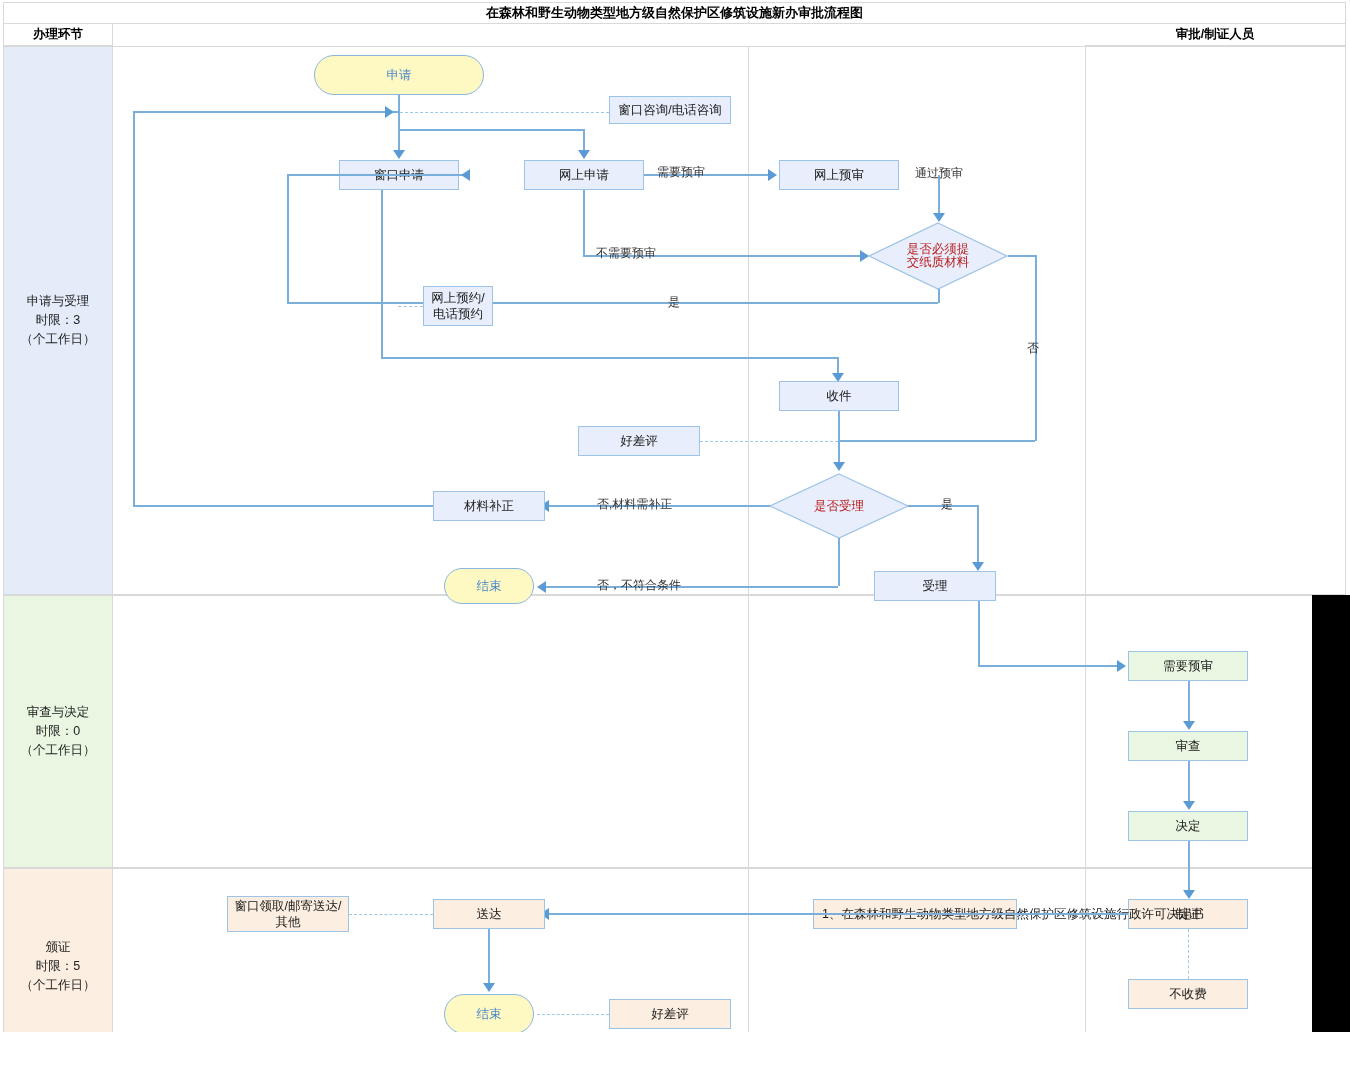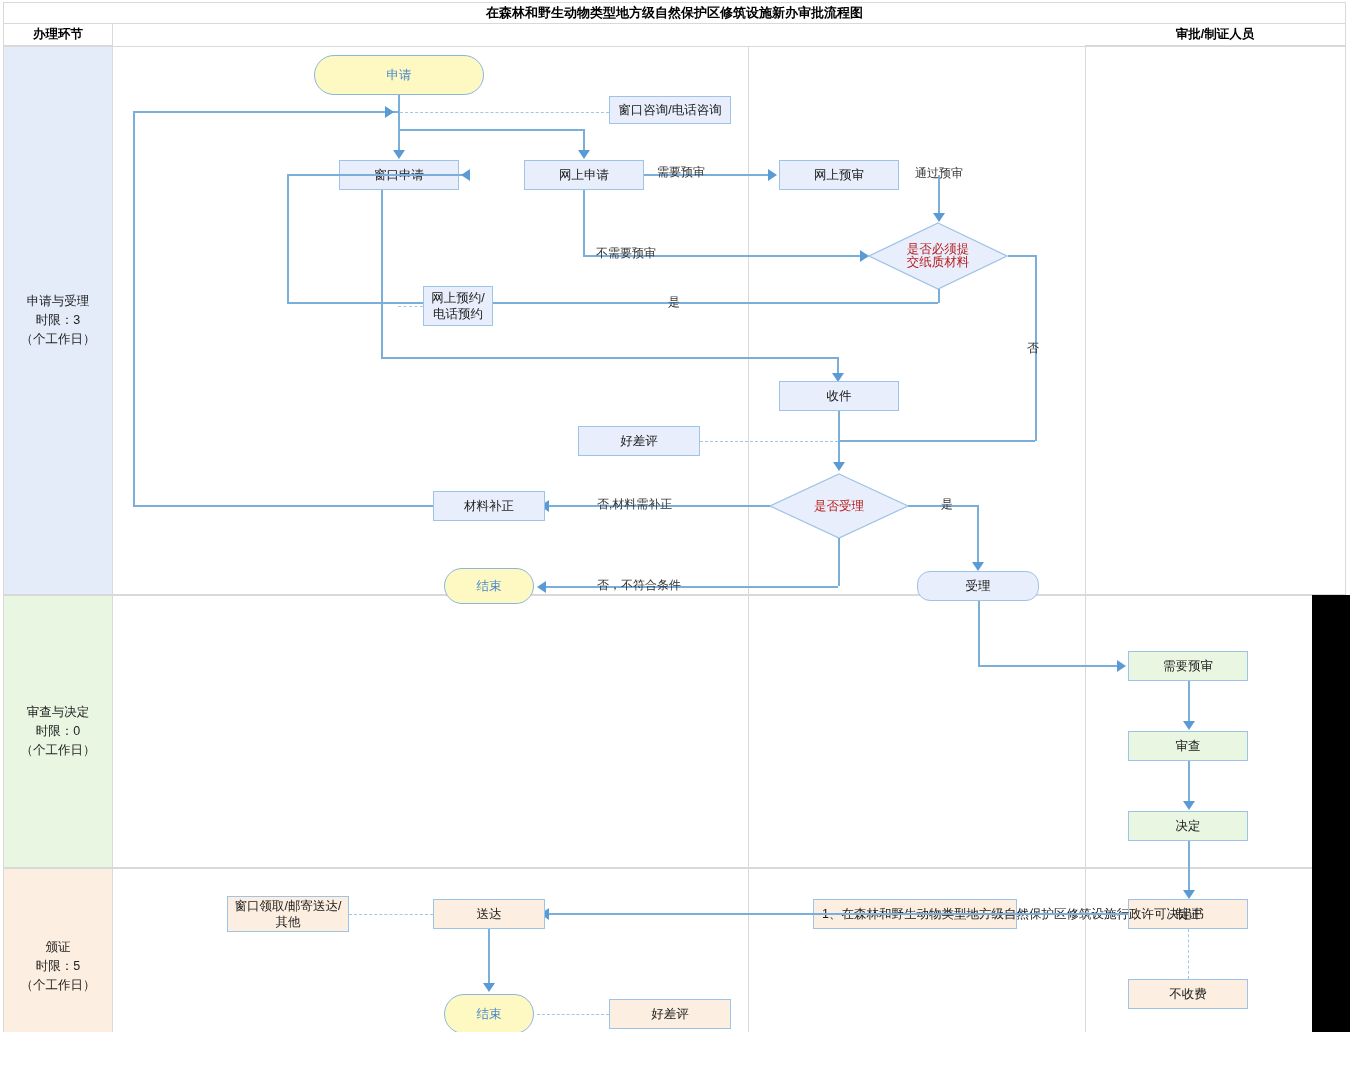--- a/index.html
+++ b/index.html
@@ -173,21 +173,21 @@
   <div class="arrow a-left" style="left:537px;top:581px;"></div>
   <div class="elab" style="left:597px;top:577px;">否，不符合条件</div>
 
   <div class="node n-term" style="left:444px;top:568px;width:90px;height:36px;">结束</div>
 
   <div class="ln lnh" style="left:908px;top:505px;width:70px;"></div>
   <div class="ln lnv" style="left:977px;top:505px;height:58px;"></div>
   <div class="arrow a-down" style="left:972px;top:562px;"></div>
   <div class="elab" style="left:941px;top:496px;">是</div>
 
-  <div class="node n-blue" style="left:917px;top:571px;width:122px;height:30px;border-radius:13px;">受理</div>
+  <div class="node n-blue" style="left:874px;top:571px;width:122px;height:30px;">受理</div>
 
   <div class="ln lnv" style="left:978px;top:601px;height:65px;"></div>
   <div class="ln lnh" style="left:978px;top:665px;width:141px;"></div>
   <div class="arrow a-right" style="left:1117px;top:660px;"></div>
 
   <div class="node n-green" style="left:1128px;top:651px;width:120px;height:30px;">需要预审</div>
 
   <div class="ln lnv" style="left:1188px;top:681px;height:42px;"></div>
   <div class="arrow a-down" style="left:1183px;top:721px;"></div>
 

